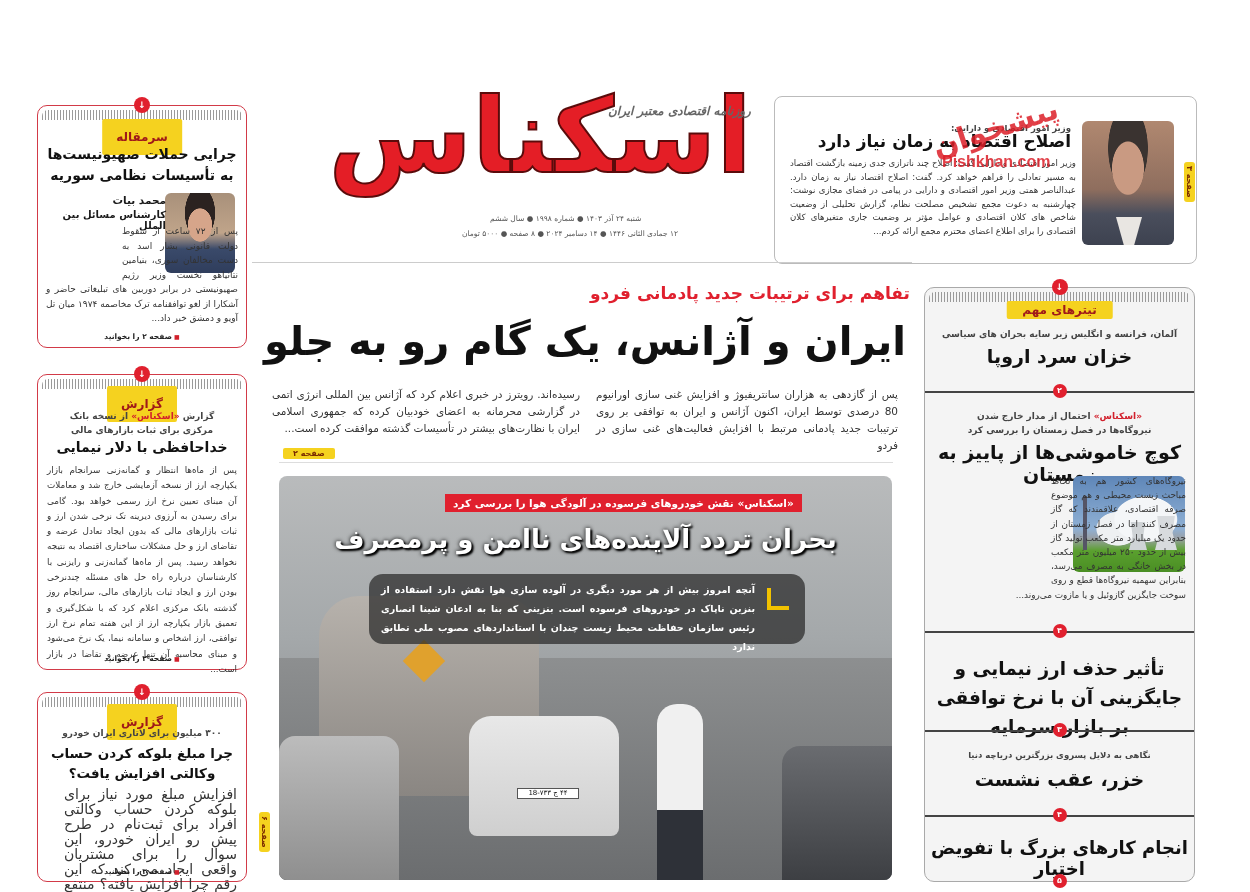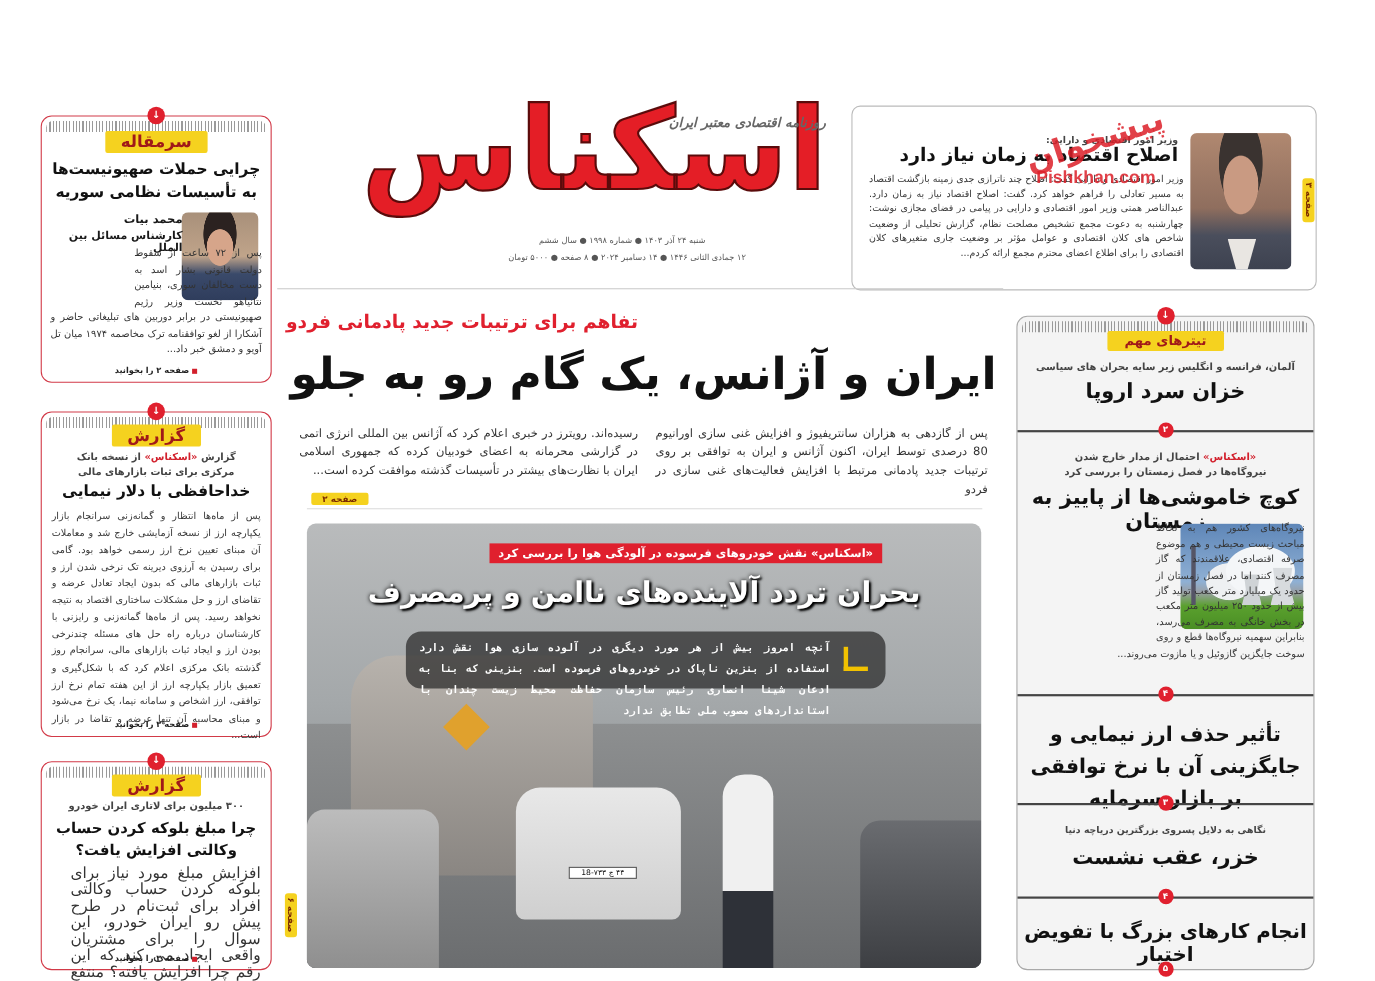--- a/index.html
+++ b/index.html
@@ -6,40 +6,40 @@
   html, body { width: 1250px; height: 892px; background: #ffffff; overflow: hidden; }
   body { position: relative; font-family: "DejaVu Sans", sans-serif; color: #1a1a1a; direction: rtl; }
 
   .card { position: absolute; border: 1.5px solid #d23a48; border-radius: 10px; background: #fff; overflow: visible; }
   .card.gray { border-color: #a9a9a9; background: #f4f4f4; }
   .stripes { position: absolute; top: 4px; left: 4px; right: 4px; height: 10px;
     background: repeating-linear-gradient(90deg, #9a9a9a 0 1px, transparent 1px 3px); border-radius: 6px 6px 0 0; }
   .pin { position: absolute; top: -9px; left: 50%; width: 16px; height: 16px; margin-left: -8px; border-radius: 50%;
     background: #e0202e; color: #fff; font-size: 9px; line-height: 16px; text-align: center; font-weight: bold; }
   .tag { position: absolute; left: 50%; transform: translateX(-50%); background: #f5d21f; color: #a01919;
-    font-size: 15px; font-weight: bold; padding: 1px 14px; border-radius: 2px; white-space: nowrap; }
+    font-size: 12px; font-weight: bold; padding: 11px 14px; border-radius: 2px; white-space: nowrap; }
   .kicker { font-size: 9px; font-weight: bold; color: #444; text-align: center; }
   .kicker .hl { color: #d2202c; }
   .h { font-weight: bold; text-align: center; color: #111; }
   .body { font-size: 9.3px; line-height: 15.5px; color: #333; text-align: justify; }
   .more { font-size: 7.5px; font-weight: bold; text-align: center; color: #222; }
   .more::before { content: "■ "; color: #d2202c; font-size: 6px; }
   .photo { position: absolute; border-radius: 6px; overflow: hidden; }
   .pagetab { position: absolute; background: #f5d21f; color: #7a2a00; font-size: 8px; font-weight: bold;
     writing-mode: vertical-rl; text-align: center; border-radius: 3px; padding: 4px 1px; }
 
   
   .masthead-logo { position: absolute; left: 272px; top: 92px; width: 480px; height: 120px; }
   .masthead-logo .logo-text { position: absolute; right: 0; top: -8px; font-size: 104px; font-weight: bold; color: #e41e26;
     letter-spacing: -2px; -webkit-text-stroke: 2px #5a0b0b; line-height: 1; white-space: nowrap; font-family: "DejaVu Sans", sans-serif; }
   .tagline { position: absolute; left: 608px; top: 104px; font-size: 12px; font-style: italic; color: #666; font-weight: bold; }
   .issue-line { position: absolute; font-size: 7.5px; color: #555; white-space: nowrap; }
 
   
-  .lead-kicker { position: absolute; left: 260px; width: 650px; top: 283px; text-align: left; color: #e0202e; font-weight: bold; font-size: 17px; }
+  .lead-kicker { position: absolute; left: 260px; width: 650px; top: 283px; text-align: right; color: #e0202e; font-weight: bold; font-size: 17px; }
   .lead-title { position: absolute; left: 260px; width: 650px; top: 318px; text-align: center; font-weight: bold; font-size: 40px; color: #111; letter-spacing: -1px; }
   .lead-col { position: absolute; top: 386px; font-size: 10.5px; line-height: 17px; color: #333; text-align: justify; }
 
   .photo-main { position: absolute; left: 279px; top: 476px; width: 613px; height: 404px; border-radius: 8px; overflow: hidden;
     background: linear-gradient(180deg, #b9bbbc 0%, #a4a8aa 40%, #8e9193 70%, #6a6d70 100%); }
 
   .rcard-sep { position: absolute; left: 0; right: 0; height: 1.5px; background: #444; }
   .rpin { position: absolute; left: 50%; width: 14px; height: 14px; margin-left: -7px; border-radius: 50%; background: #e0202e; color: #fff;
     font-size: 8px; line-height: 14px; text-align: center; font-weight: bold; }
 </style>
@@ -128,21 +128,21 @@
   <div style="position:absolute; left:40px; top:120px; width:220px; height:200px; background:linear-gradient(180deg,#b7b2ac,#8a8682); border-radius:40px 40px 6px 6px;"></div>
   <div style="position:absolute; left:130px; top:170px; width:30px; height:30px; background:#e0a12d; transform:rotate(45deg);"></div>
   <div style="position:absolute; left:190px; top:240px; width:150px; height:120px; background:linear-gradient(180deg,#e8e8e8,#cfcfcf); border-radius:22px 22px 8px 8px;"></div>
   <div style="position:absolute; left:238px; top:312px; width:62px; height:11px; background:#fff; border:1px solid #555; font-size:7px; text-align:center; line-height:9px; color:#111;">۴۴ ج ۷۳۳-18</div>
   <div style="position:absolute; left:0; top:260px; width:120px; height:150px; background:linear-gradient(180deg,#bcbcbc,#8d8d8d); border-radius:16px 16px 0 0;"></div>
   <div style="position:absolute; left:378px; top:228px; width:46px; height:176px; background:linear-gradient(180deg,#f0f0f0 0 60%,#2e3138 60%); border-radius:20px 20px 0 0;"></div>
   <div style="position:absolute; right:0; top:270px; width:110px; height:134px; background:linear-gradient(180deg,#6a6c70,#3d3f43); border-radius:18px 0 0 0;"></div>
 
   <div style="position:absolute; left:166px; top:18px; background:#e0202e; color:#fff; font-size:10.5px; font-weight:bold; padding:3px 8px;">«اسکناس» نقش خودروهای فرسوده در آلودگی هوا را بررسی کرد</div>
   <div style="position:absolute; left:0; right:0; top:48px; text-align:center; color:#fff; font-size:26px; font-weight:bold; text-shadow:0 0 4px #000, 2px 2px 2px #000;">بحران تردد آلاینده‌های ناامن و پرمصرف</div>
-  <div style="position:absolute; left:90px; top:98px; width:436px; height:52px; background:rgba(40,40,40,0.72); border-radius:14px;font-family:Liberation Mono, monospace;">
+  <div style="position:absolute; left:90px; top:98px; width:436px; height:70px; background:rgba(40,40,40,0.72); border-radius:14px;">
     <div style="position:absolute; right:16px; top:14px; width:22px; height:22px; border-left:4px solid #f2c200; border-bottom:4px solid #f2c200;"></div>
     <div style="position:absolute; right:50px; left:12px; top:6px; color:#fff; font-size:9.5px; line-height:19px; font-weight:bold; text-align:justify;">آنچه امروز بیش از هر مورد دیگری در آلوده سازی هوا نقش دارد استفاده از بنزین ناپاک در خودروهای فرسوده است. بنزینی که بنا به ادعان شینا انصاری رئیس سازمان حفاظت محیط زیست چندان با استانداردهای مصوب ملی تطابق ندارد</div>
   </div>
 </div>
 <div class="pagetab" style="left:259px; top:812px; height:40px;">صفحه ۶</div>
 
 <div class="card gray" style="left:924px; top:287px; width:271px; height:595px;">
   <div class="stripes"></div>
   <div class="pin" style="top:-9px;">↓</div>
   <div class="tag" style="top:13px; font-size:12px; padding:2px 16px;">تیترهای مهم</div>

